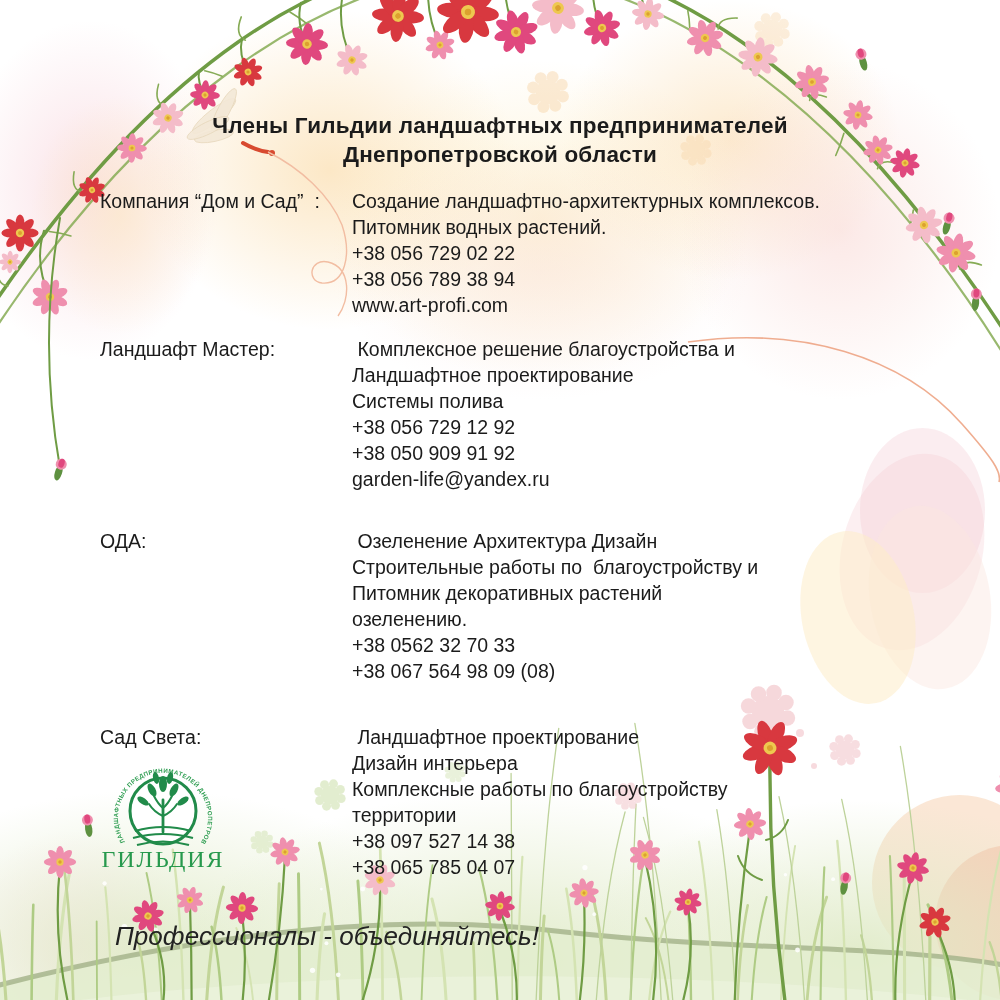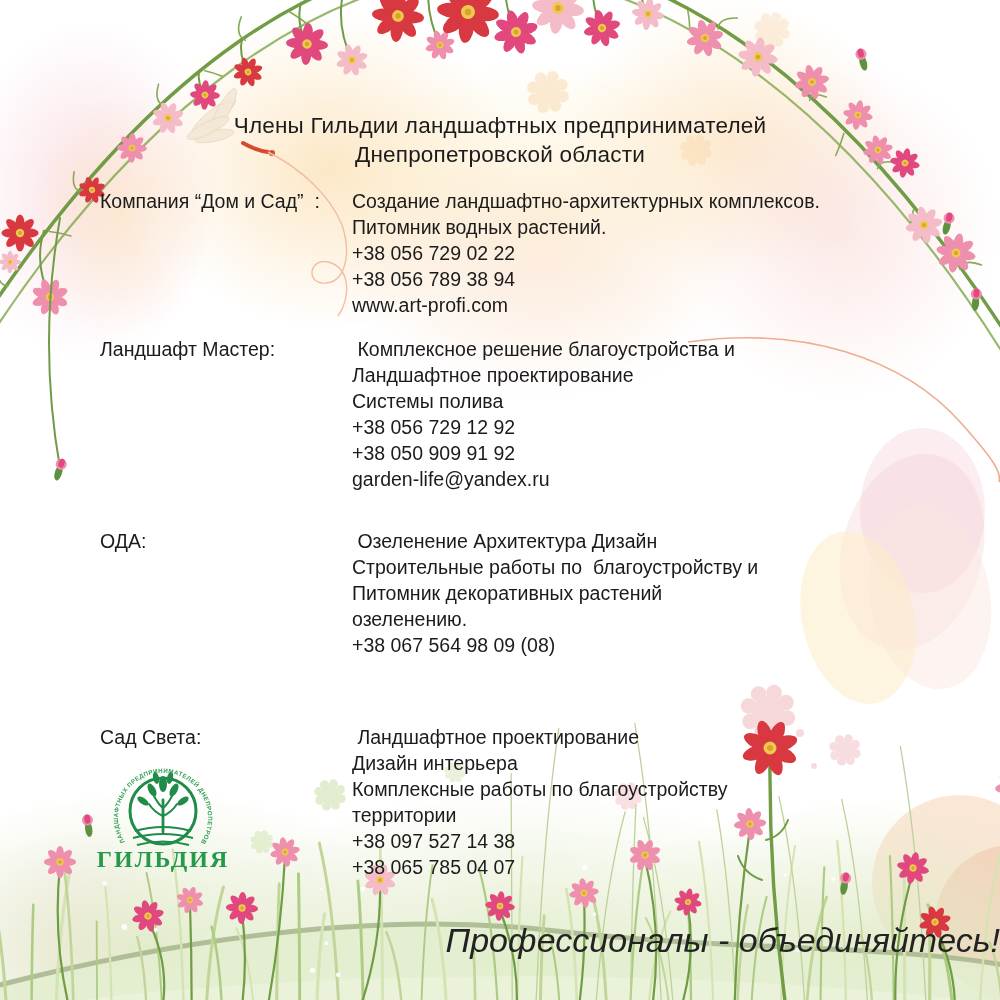--- a/index.html
+++ b/index.html
@@ -9,33 +9,33 @@
 
   
   .blob{position:absolute;pointer-events:none;z-index:0;}
   .blob2{position:absolute;pointer-events:none;z-index:0;border-radius:50%;}
 
   
   #deco{position:absolute;left:0;top:0;width:1000px;height:1000px;z-index:1;overflow:visible;pointer-events:none;}
 
   
   .title{position:absolute;top:111px;left:0;width:1000px;text-align:center;
-         font-weight:normal;font-size:22.5px;line-height:29px;z-index:2;letter-spacing:.2px;}
+         font-weight:bold;font-size:22.5px;line-height:29px;z-index:2;letter-spacing:.2px;}
   .member{position:absolute;left:100px;width:790px;display:flex;z-index:2;}
   .mname{width:252px;flex:none;font-size:19.5px;line-height:26px;white-space:pre-wrap;}
   .mdesc{width:530px;}
   .dline{font-size:19.5px;line-height:26px;white-space:pre-wrap;}
-  .slogan{position:absolute;top:921px;left:115px;width:885px;text-align:right;z-index:2;
-          font-style:italic;font-size:34px;color:#222;}
+  .slogan{position:absolute;top:921px;left:115px;width:885px;text-align:left;z-index:2;
+          font-style:italic;font-size:26px;color:#222;}
 
   
   .emblem{position:absolute;left:88px;top:760px;width:150px;height:100px;z-index:2;overflow:visible;}
   .arctext{font-size:6.2px;letter-spacing:.4px;fill:#2f9e52;font-weight:bold;}
   .logoname{position:absolute;left:80px;top:846px;width:166px;text-align:center;z-index:2;
-            font-family:"Liberation Serif","DejaVu Serif",serif;font-weight:bold;
+            font-family:"Liberation Serif","DejaVu Serif",serif;font-weight:normal;
             font-size:24px;letter-spacing:2px;color:#27994d;}
 </style>
 </head>
 <body>
 
 <div class="page">
 
   <div class="blob" style="left:-40px;top:20px;width:260px;height:340px;background:radial-gradient(closest-side,rgba(246,200,210,.55),rgba(246,200,210,0));"></div>
   <div class="blob" style="left:30px;top:95px;width:180px;height:240px;background:radial-gradient(closest-side,rgba(252,232,190,.55),rgba(252,232,190,0));"></div>
   <div class="blob" style="left:140px;top:10px;width:380px;height:320px;background:radial-gradient(closest-side,rgba(250,216,160,.6),rgba(250,216,160,0));"></div>
@@ -847,20 +847,21 @@
     </div>
   </div>
 
   <div class="member" style="top:528px">
     <div class="mname">ОДА:</div>
     <div class="mdesc">
       <div class="dline"> Озеленение Архитектура Дизайн</div>
       <div class="dline">Строительные работы по  благоустройству и</div>
       <div class="dline">Питомник декоративных растений</div>
       <div class="dline">озеленению.</div>
+      <div class="dline">+38 0562 32 70 33</div>
       <div class="dline">+38 067 564 98 09 (08)</div>
     </div>
   </div>
 
   <div class="member" style="top:724px">
     <div class="mname">Сад Света:</div>
     <div class="mdesc">
       <div class="dline"> Ландшафтное проектирование</div>
       <div class="dline">Дизайн интерьера</div>
       <div class="dline">Комплексные работы по благоустройству</div>

